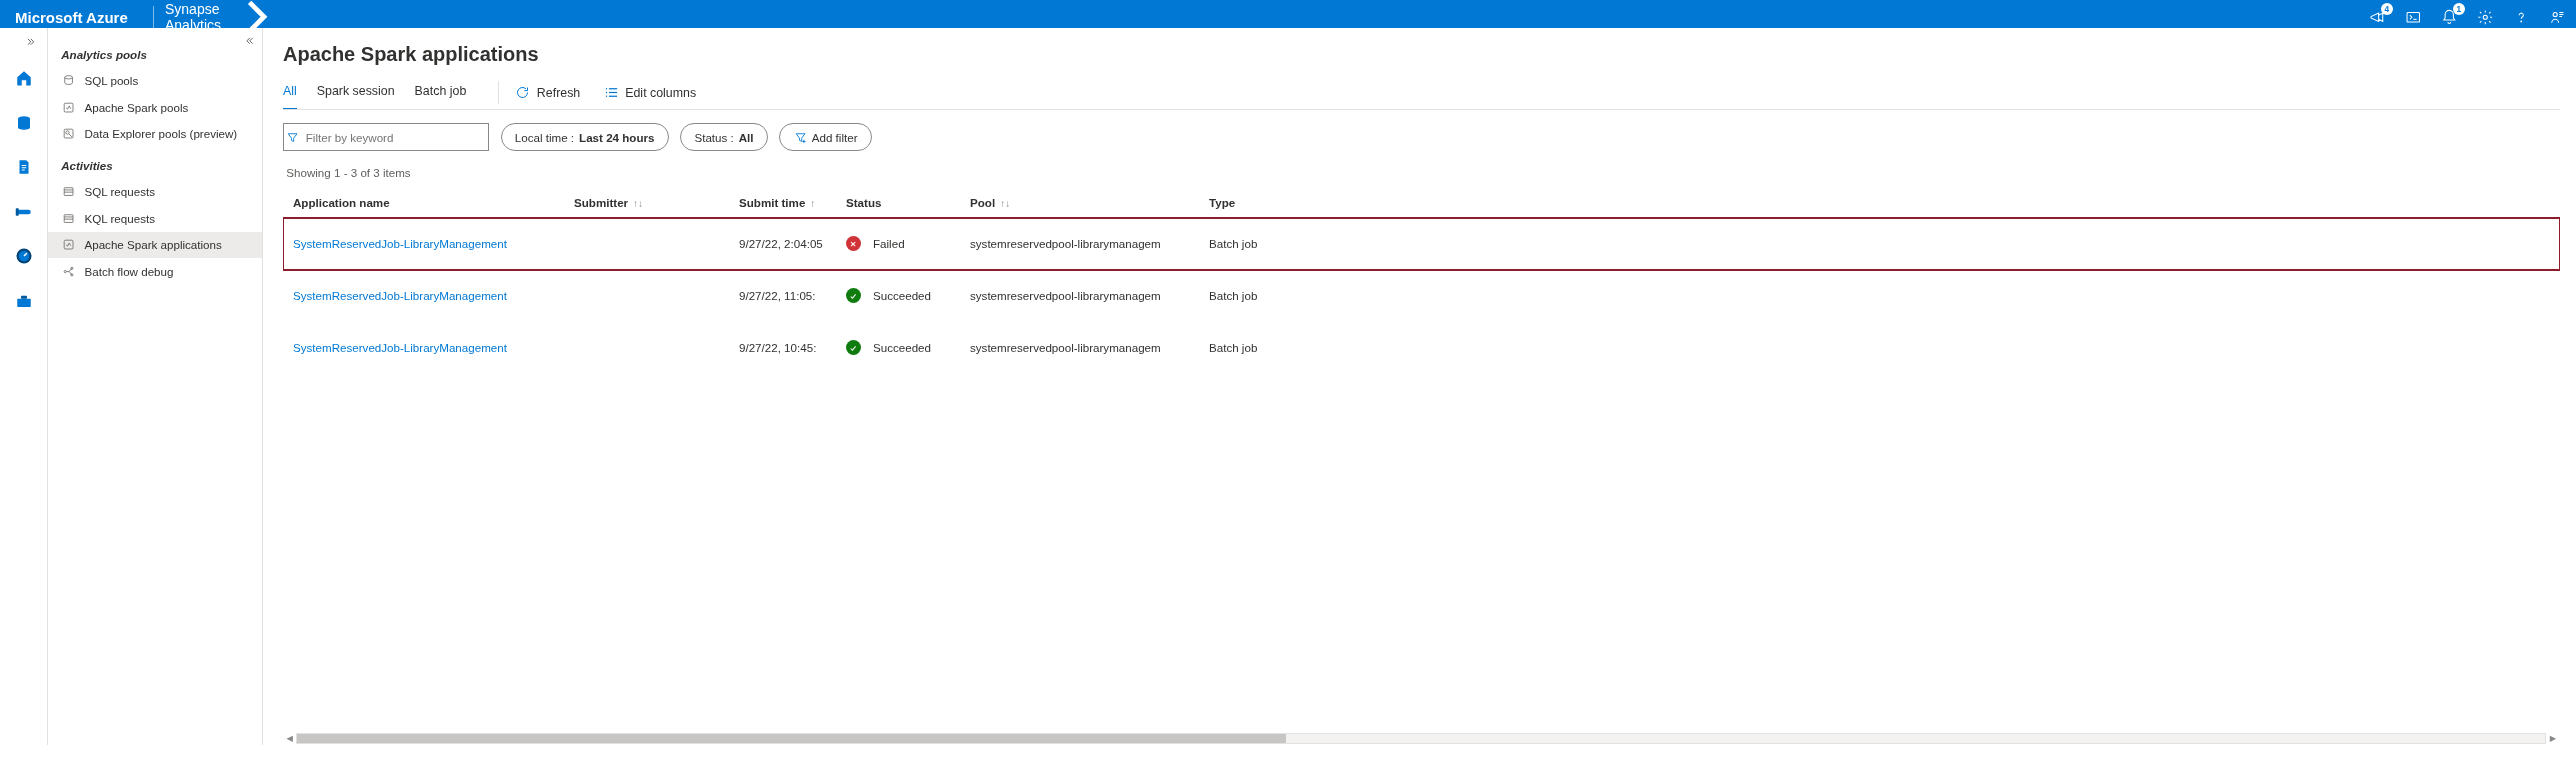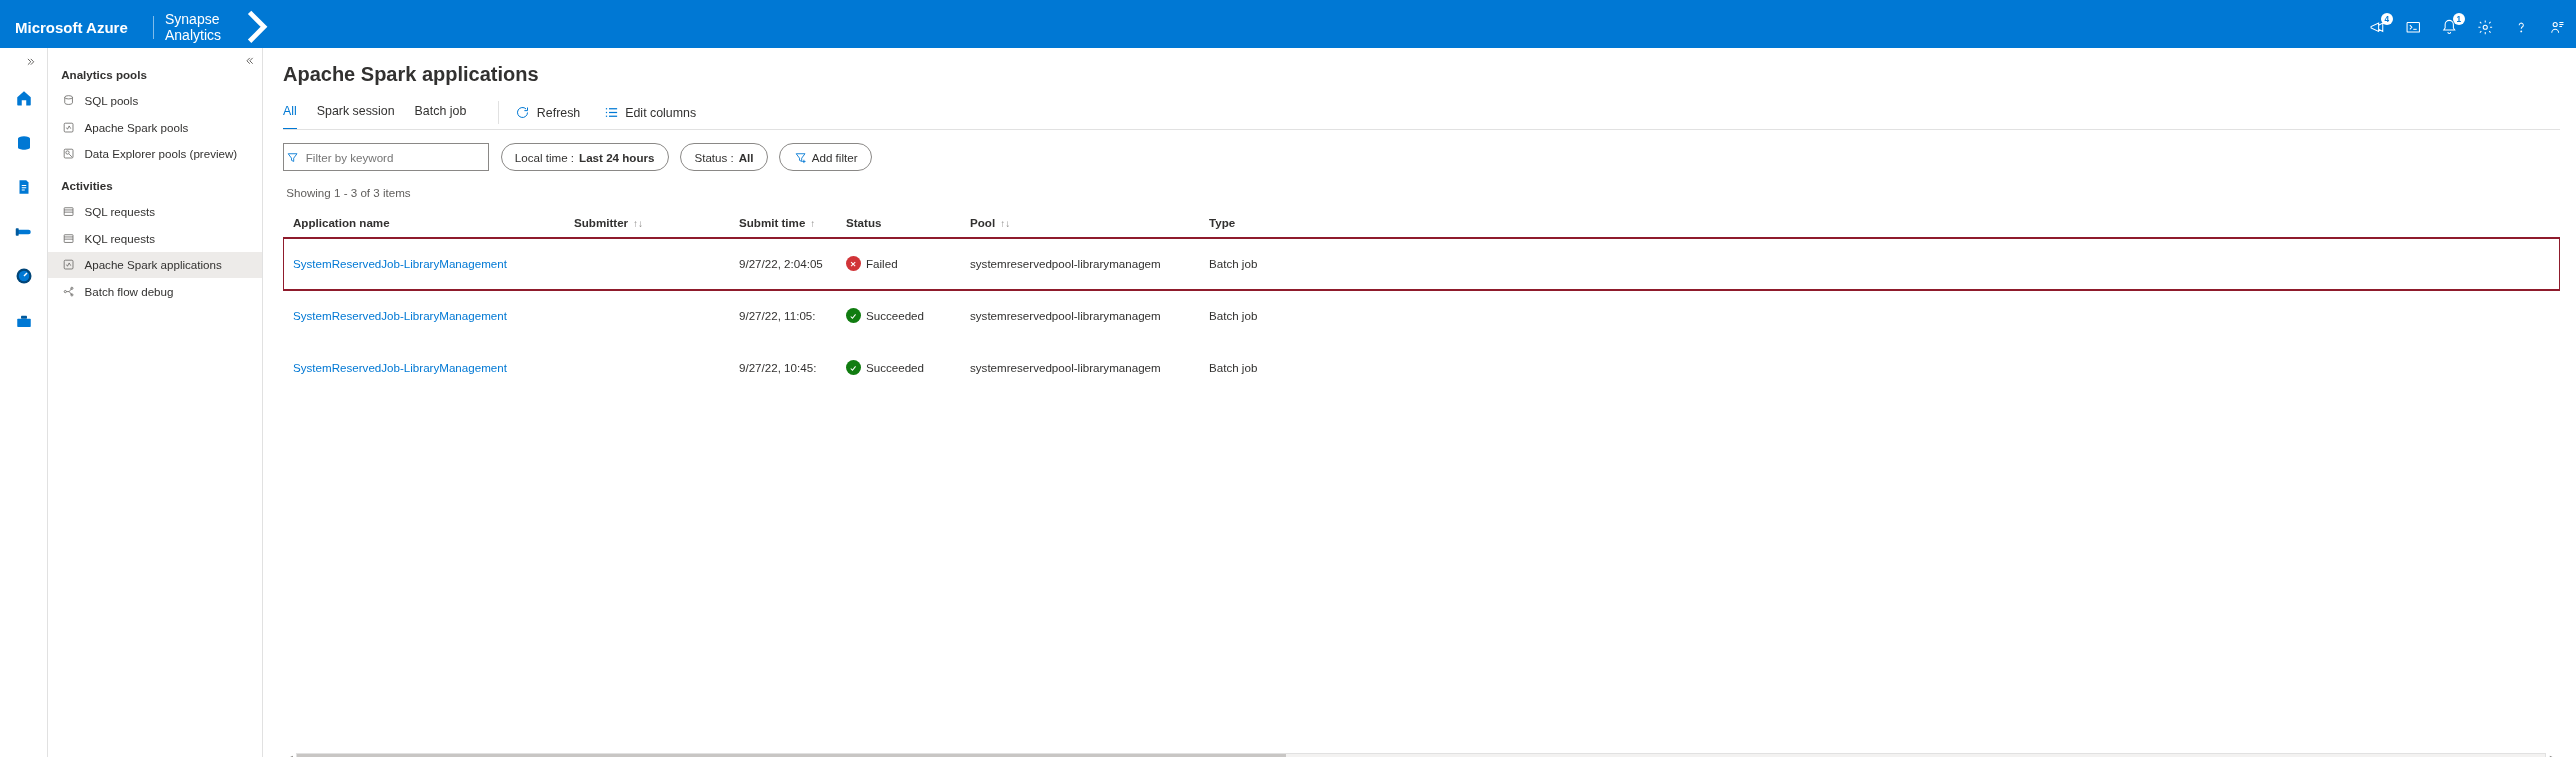--- a/index.html
+++ b/index.html
@@ -1,21 +1,21 @@
 <!DOCTYPE html>
 <html style="font-size:13.2px"><head>
 <meta charset="utf-8">
 <style>
   * { box-sizing: border-box; margin: 0; padding: 0; font-family: "Segoe UI", "Segoe UI Web", Arial, sans-serif; }
   html, body { width: 100%; height: 100%; background: #fff; color: #323130; }
   body { overflow: hidden; }
 
   
   .top-bar {
-    height: 48px;
+    height: 28px;
     background: #0078D4;
     color: #fff;
     display: flex;
     align-items: center;
     padding: 6px 10px 0 15px;
   }
   .top-brand { font-size: 15px; font-weight: 600; padding-right: 13.2px; }
   .top-div { width: 0.8px; height: 23px; background: rgba(255,255,255,.5); margin: 0 11.6px; }
   .top-service { font-size: 14px; font-weight: 400; display:flex; align-items:center; gap:6.6px; cursor:pointer; }
   .top-actions { margin-left: auto; display: flex; align-items: center; gap: 18px; }
@@ -42,21 +42,21 @@
   .rail-item { width:28px; height:28px; display:flex; align-items:center; justify-content:center; cursor:pointer; border-radius:1.7px; }
   .rail-item svg { width:18px; height:18px; }
   .rail-item.active {  }
 
   
   .nav {
     width: 215px; border-right: 0.8px solid #e1e1e1;
     padding: 8.3px 0 0 0; position: relative; overflow-y:auto;
   }
   .nav-collapse { position:absolute; right:6.6px; top:6.6px; cursor:pointer; }
-  .nav-section { font-weight:600; font-size:11.6px; padding: 11.6px 13.2px 6.6px; color:#323130; }
+  .nav-section { font-weight:600; font-size:11.6px; padding: 11.6px 13.2px 6.6px; color:#323130;font-style:italic; }
   .nav-item {
     display:flex; align-items:center; gap:8.3px;
     padding: 5.8px 13.2px; font-size:11.6px; cursor:pointer;
     color:#323130;
   }
   .nav-item.selected { background:#edebe9; }
   .nav-item .nav-icon { width:15px; height:15px; flex:none; display:flex; align-items:center; justify-content:center; }
   .nav-item .nav-icon svg { width:13.2px; height:13.2px; stroke:#605e5c; fill:none; stroke-width:1.4; }
 
   
@@ -91,21 +91,21 @@
   .table-wrap { flex:1; overflow:auto; }
   table { border-collapse:collapse; width:100%; font-size:11.6px; }
   thead th {
     text-align:left; font-weight:600; padding: 8.3px 10px; color:#323130;
     white-space:nowrap;
   }
   thead th .sort { margin-left:5px; color:#8a8886; font-size:10px; }
   tbody td { padding: 18px 10px; white-space:nowrap; }
   tbody tr { border-top: 0.8px solid transparent; }
   .app-link { color:#0078D4; cursor:pointer; }
-  .status-cell { display:flex; align-items:center; gap:5px; }
+  .status-cell { display:flex; align-items:center; gap:12px; }
   .status-ico { width:15px; height:15px; border-radius:50%; display:flex; align-items:center; justify-content:center; flex:none; }
   .status-ico svg { width:8.3px; height:8.3px; }
   .status-failed  { background:#d13438; }
   .status-succeeded { background:#107c10; }
 
   .row-highlight td { position:relative; }
   .row-highlight { outline: 2.5px solid #8f1b2c; outline-offset:-1.7px; }
 
   
   .hscroll { height:13.2px; display:flex; align-items:center; margin-top:3.3px; }

